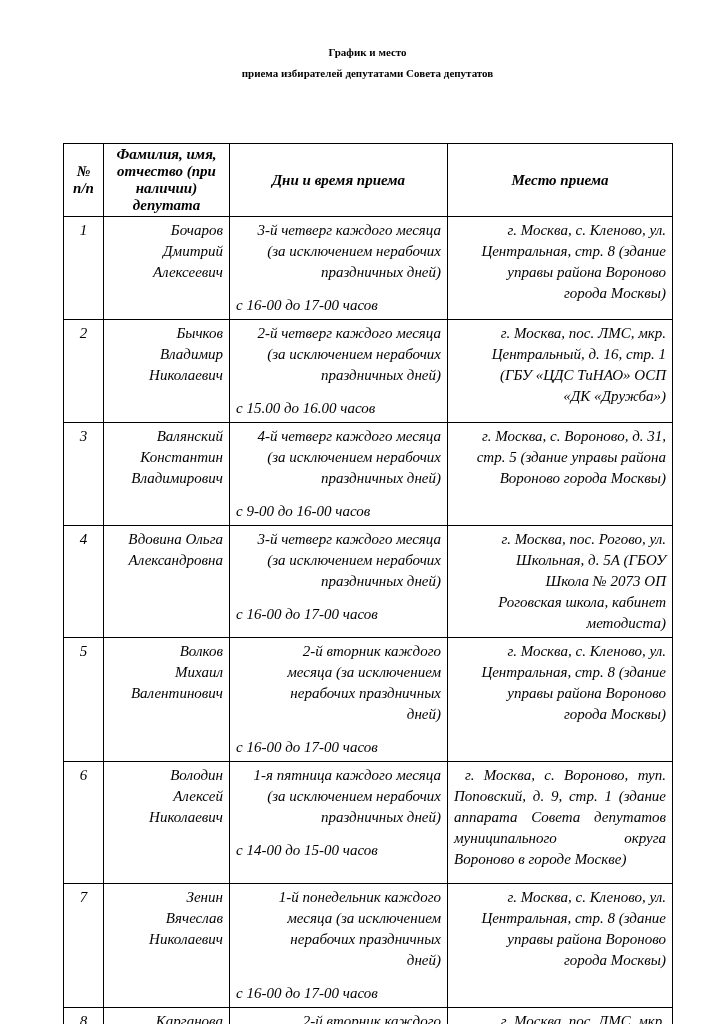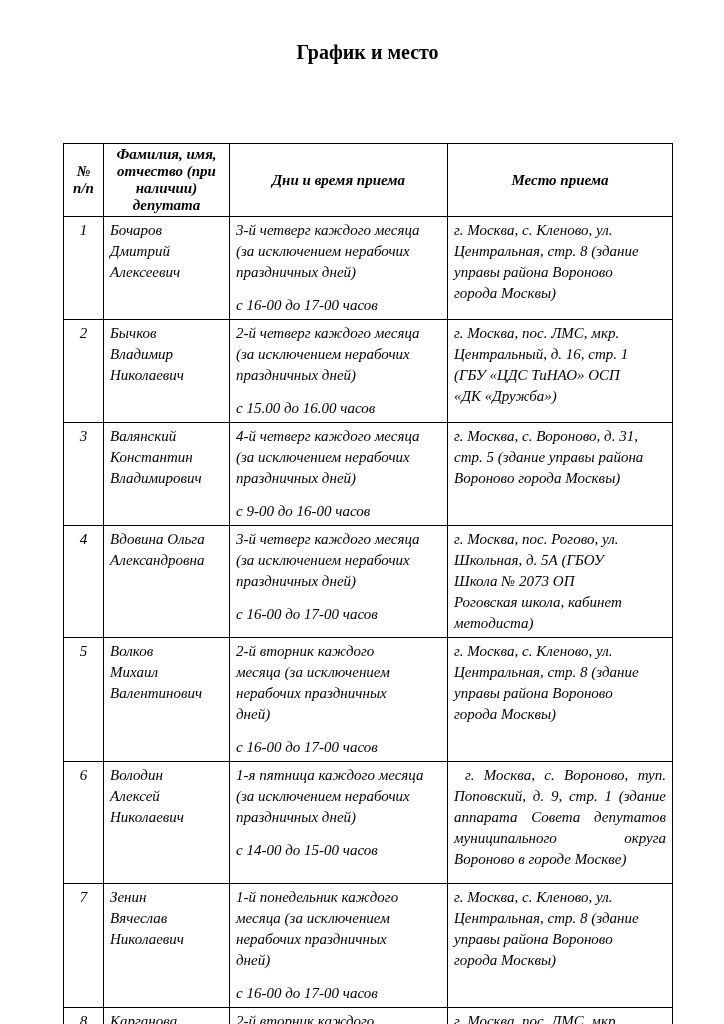--- a/index.html
+++ b/index.html
@@ -13,21 +13,21 @@
     font-family: "Liberation Serif", "DejaVu Serif", serif;
     overflow: hidden;
   }
   .doc-title {
     position: absolute;
     top: 42px;
     left: 63px;
     width: 609px;
     text-align: center;
     font-weight: bold;
-    font-size: 20px;
+    font-size: 11px;
     line-height: 21px;
   }
   table.schedule {
     position: absolute;
     top: 143px;
     left: 63px;
     width: 609px;
     border-collapse: collapse;
     table-layout: fixed;
     font-size: 15px;
@@ -44,21 +44,21 @@
     vertical-align: middle;
     padding: 2px 3px;
     line-height: 17px;
     white-space: pre-line;
   }
   table.schedule td {
     vertical-align: top;
     padding: 3px 6px;
   }
   td.col-num { text-align: center; padding-left: 2px; padding-right: 2px; }
-  .pre { white-space: pre-line; }
+  .pre { white-space: pre-line; text-align: right; }
   .time-line { margin-top: 12px; }
   .justify-cell {
     text-align: justify;
     text-indent: 11px;
   }
   tr.h-hdr { height: 69px; }
   tr.h-86  { height: 86px; }
   tr.h-107 { height: 107px; }
   tr.h-106 { height: 106px; }
   tr.h-122 { height: 122px; }
@@ -66,20 +66,21 @@
   tr.h-cut { height: 40px; }
   .clip { max-height: 40px; overflow: hidden; }
 </style>
 </head>
 <body>
 
 <div class="page">
 
   <div class="doc-title">
     <div>График и место</div>
+    <div>приема избирателей депутатами Совета депутатов</div>
   </div>
 
   <table class="schedule">
     <colgroup>
       <col style="width:40px">
       <col style="width:126px">
       <col style="width:218px">
       <col style="width:225px">
     </colgroup>
     <tbody>

